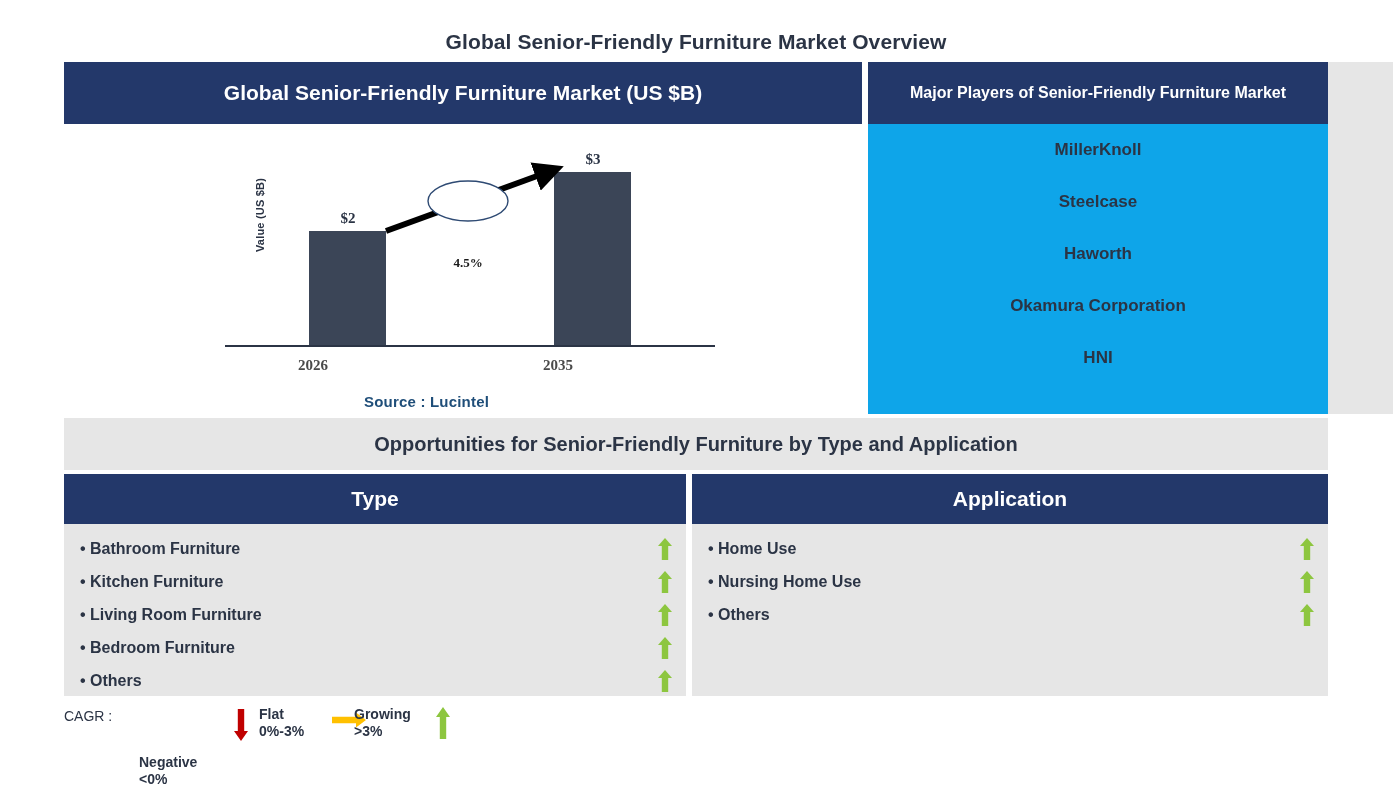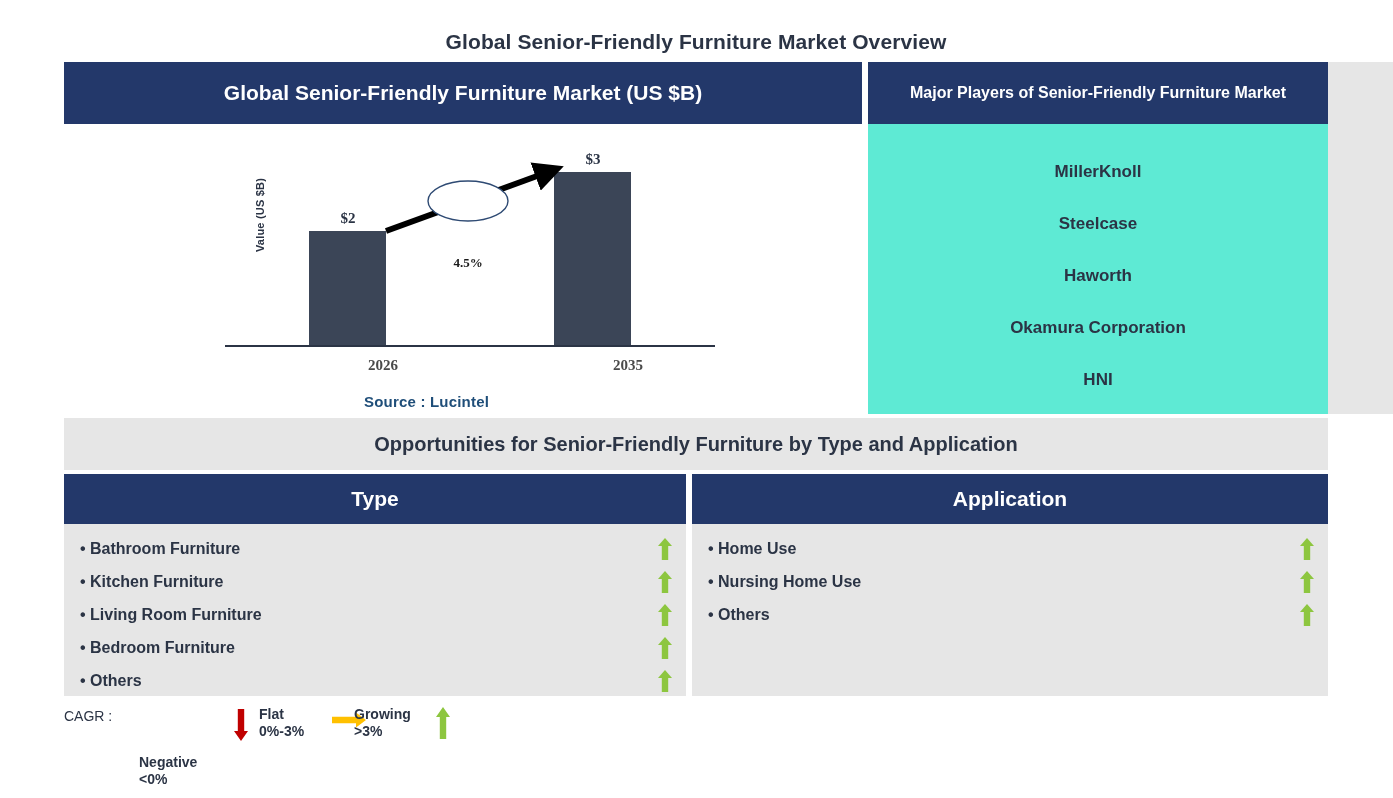--- a/index.html
+++ b/index.html
@@ -104,21 +104,21 @@
     width: 80px;
   }
   .bar-value-1 { left: 244px; top: 86px; }
   .bar-value-2 { left: 489px; top: 27px; }
   .x-tick {
     position: absolute;
     font-family: "Liberation Serif", serif;
     font-size: 15px;
     font-weight: bold;
     color: #4a4a4a;
-    text-align: right;
+    text-align: left;
     width: 100px;
     top: 233px;
   }
   .x-tick-1 { left: 234px; }
   .x-tick-2 { left: 479px; }
   .cagr-svg {
     position: absolute;
     left: 0; top: 0;
     width: 798px;
     height: 290px;
@@ -172,22 +172,21 @@
     line-height: 1.25;
     padding: 0 20px;
     box-sizing: border-box;
   }
   .players-list {
     position: absolute;
     left: 0;
     top: 62px;
     width: 460px;
     height: 290px;
-    background: #5eead4;
-    padding-top: 22px;
+    background: #0ea5e9;
     box-sizing: border-box;
   }
   .player-item {
     width: 100%;
     text-align: center;
     font-size: 17px;
     font-weight: bold;
     color: #2b3445;
     height: 52px;
     line-height: 52px;

